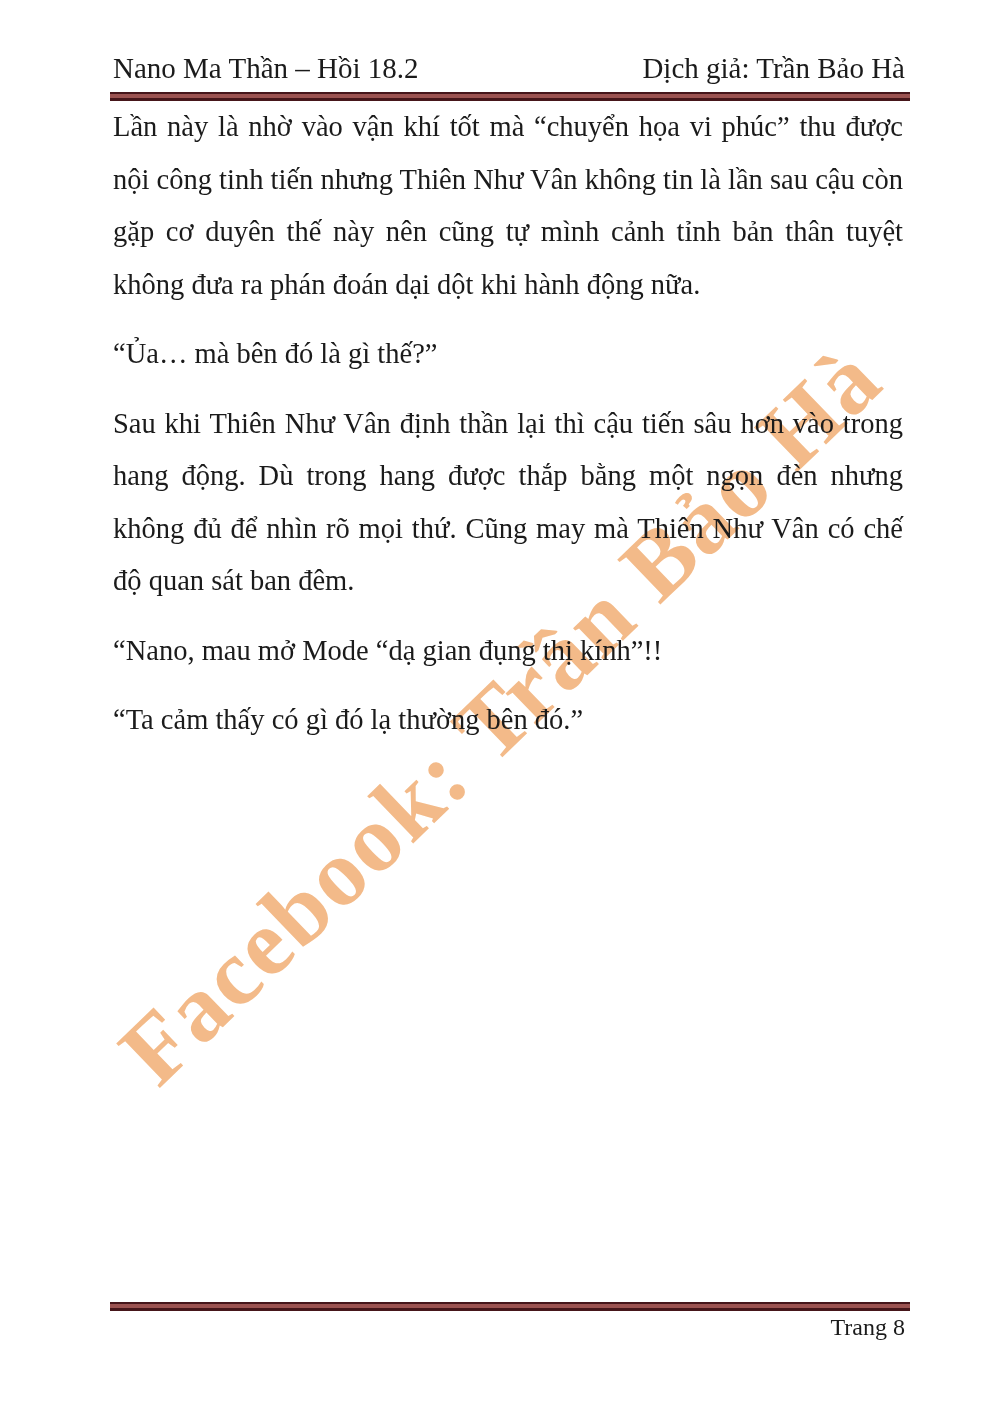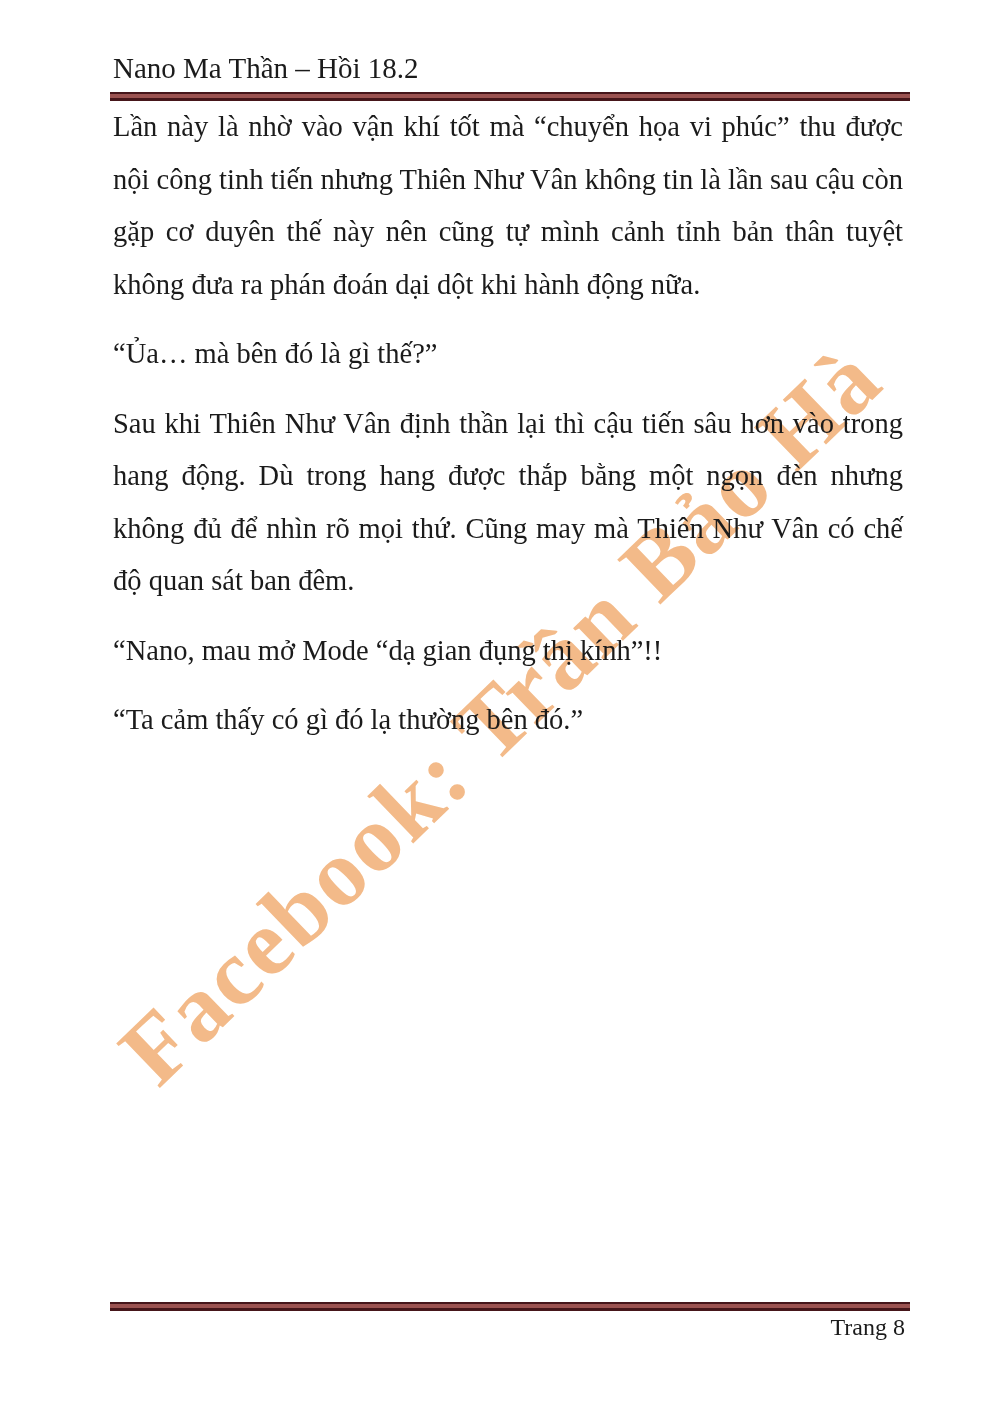--- a/index.html
+++ b/index.html
@@ -81,20 +81,21 @@
 </style>
 </head>
 <body>
 
 <div class="page">
 
   <div class="watermark">Facebook: Trần Bảo Hà</div>
 
   <div class="header">
     <span>Nano Ma Thần – Hồi 18.2</span>
+    <span>Dịch giả: Trần Bảo Hà</span>
   </div>
 
   <div class="rule rule-top"></div>
 
   <div class="content">
       <p>Lần này là nhờ vào vận khí tốt mà “chuyển họa vi phúc” thu được nội công tinh tiến nhưng Thiên Như Vân không tin là lần sau cậu còn gặp cơ duyên thế này nên cũng tự mình cảnh tỉnh bản thân tuyệt không đưa ra phán đoán dại dột khi hành động nữa.</p>
       <p>“Ủa… mà bên đó là gì thế?”</p>
       <p>Sau khi Thiên Như Vân định thần lại thì cậu tiến sâu hơn vào trong hang động. Dù trong hang được thắp bằng một ngọn đèn nhưng không đủ để nhìn rõ mọi thứ. Cũng may mà Thiên Như Vân có chế độ quan sát ban đêm.</p>
       <p>“Nano, mau mở Mode “dạ gian đụng thị kính”!!</p>
       <p>“Ta cảm thấy có gì đó lạ thường bên đó.”</p>

